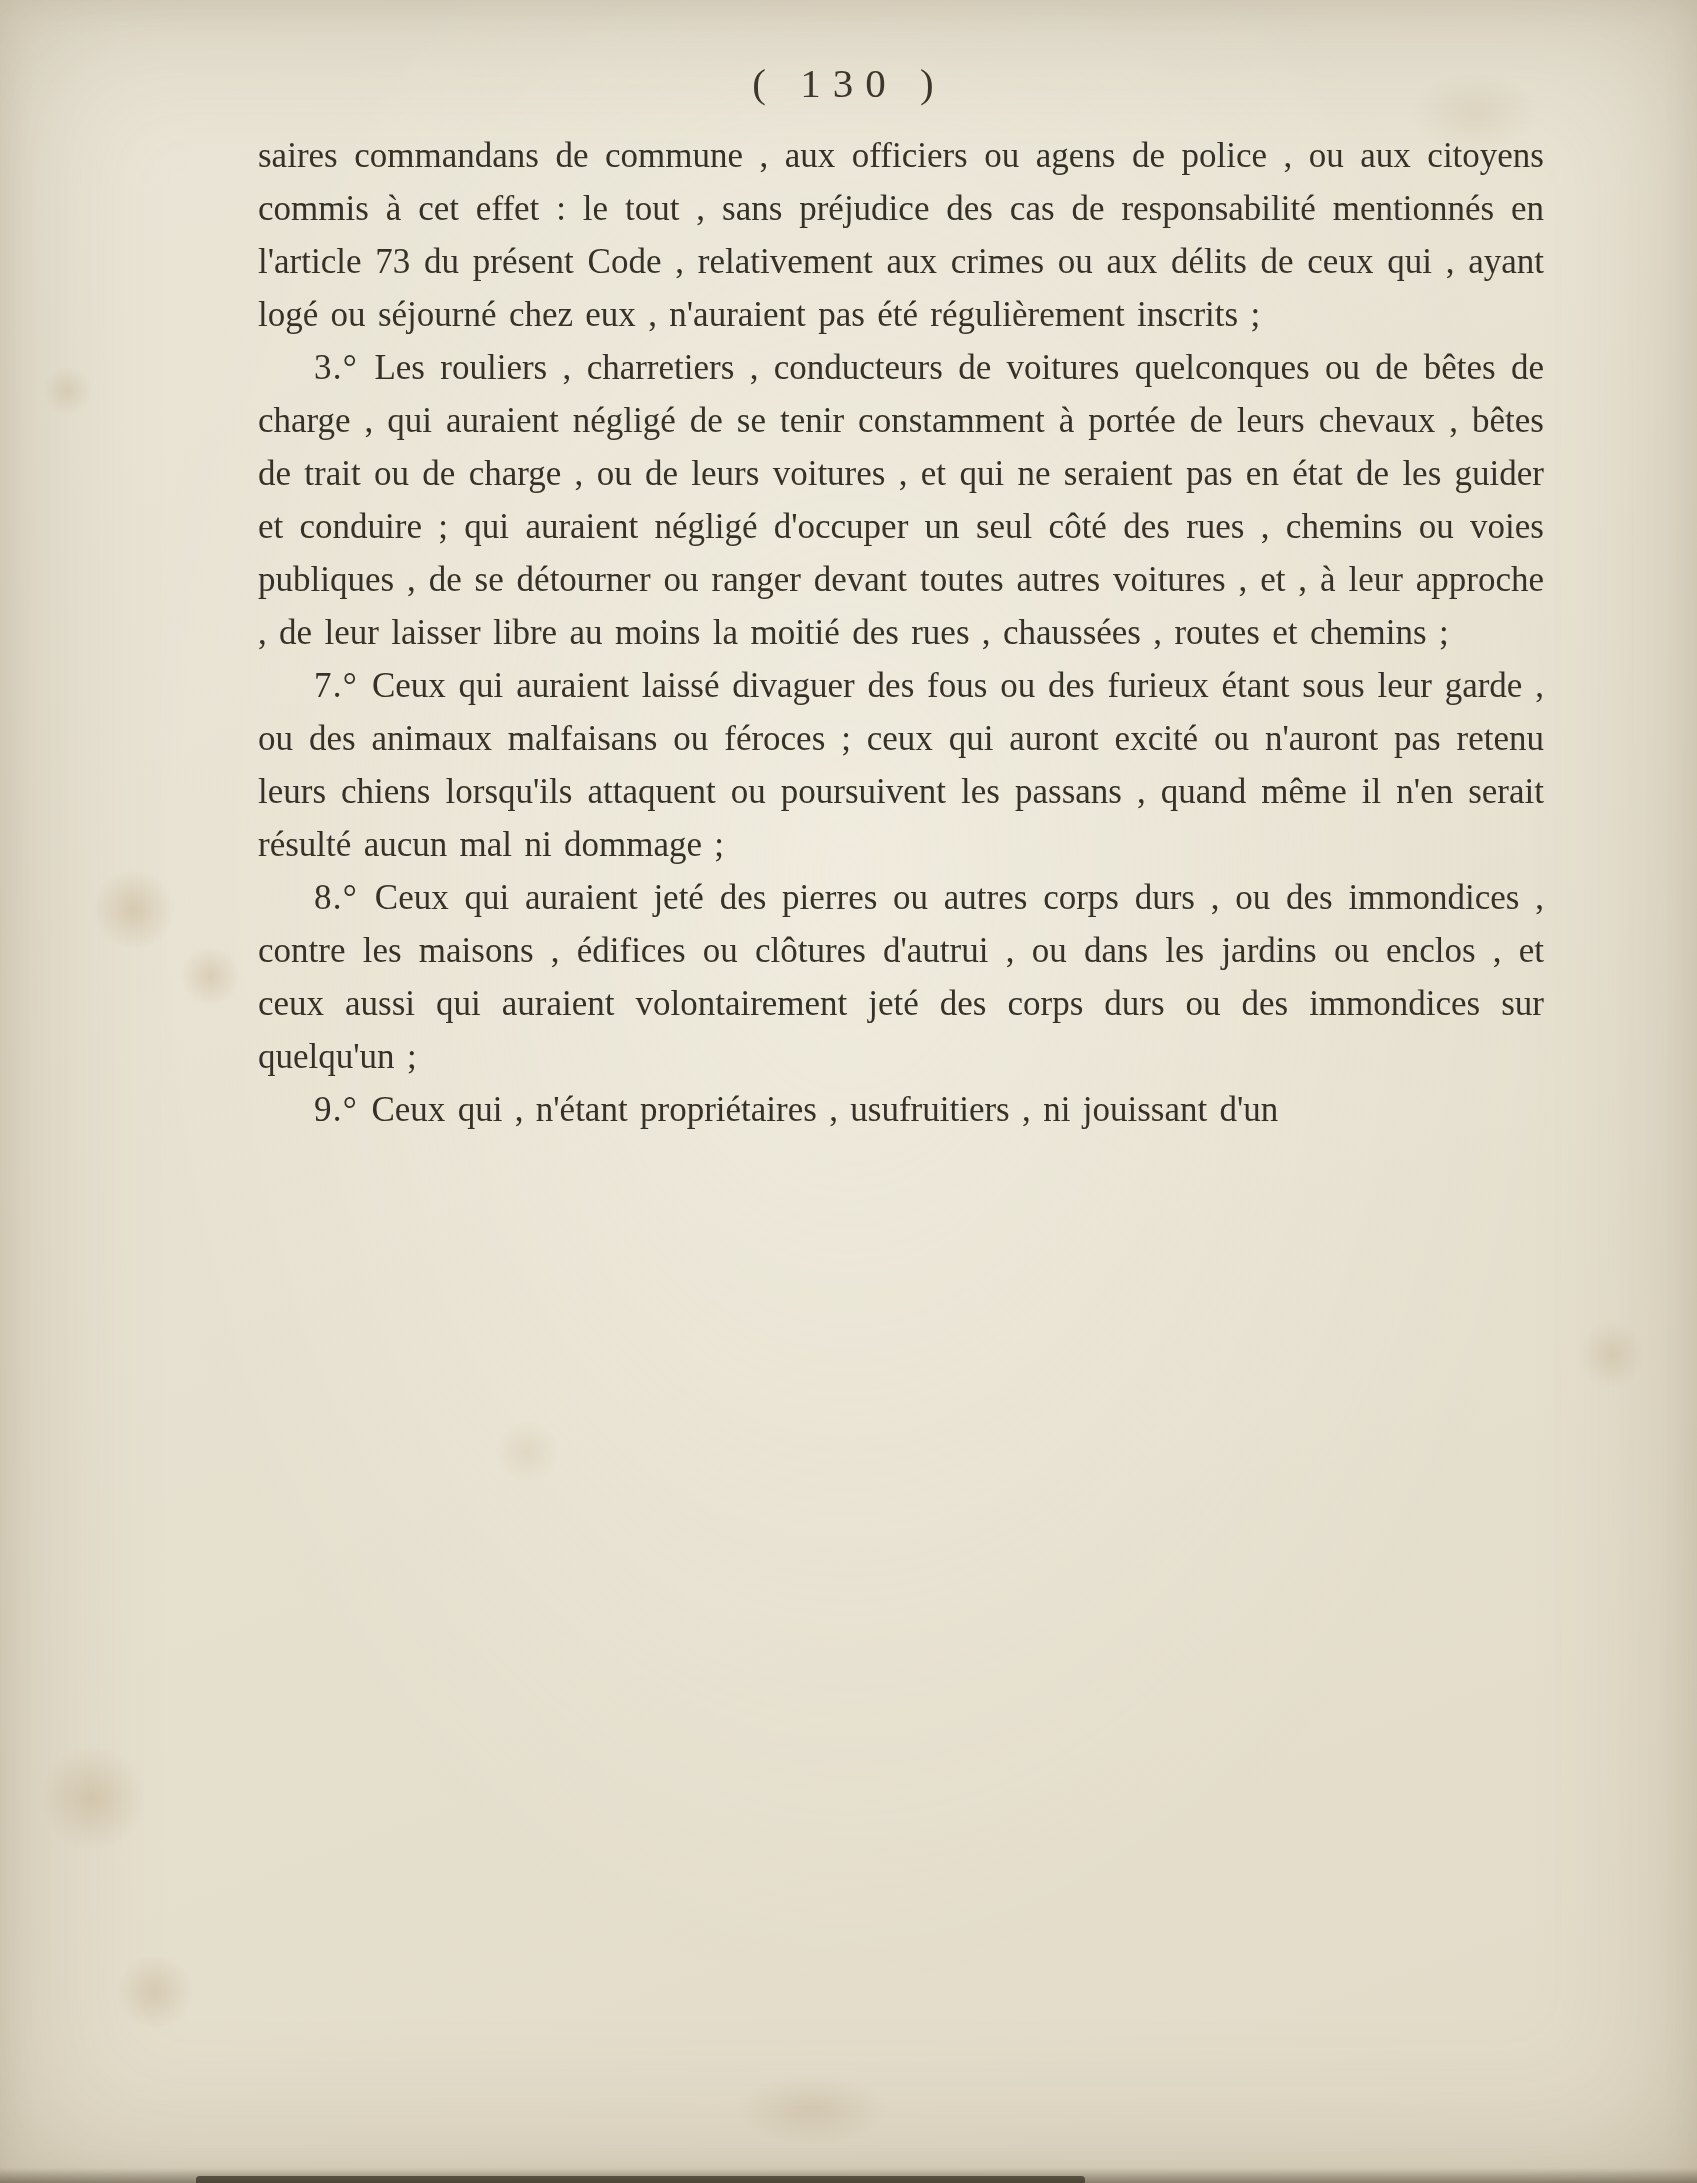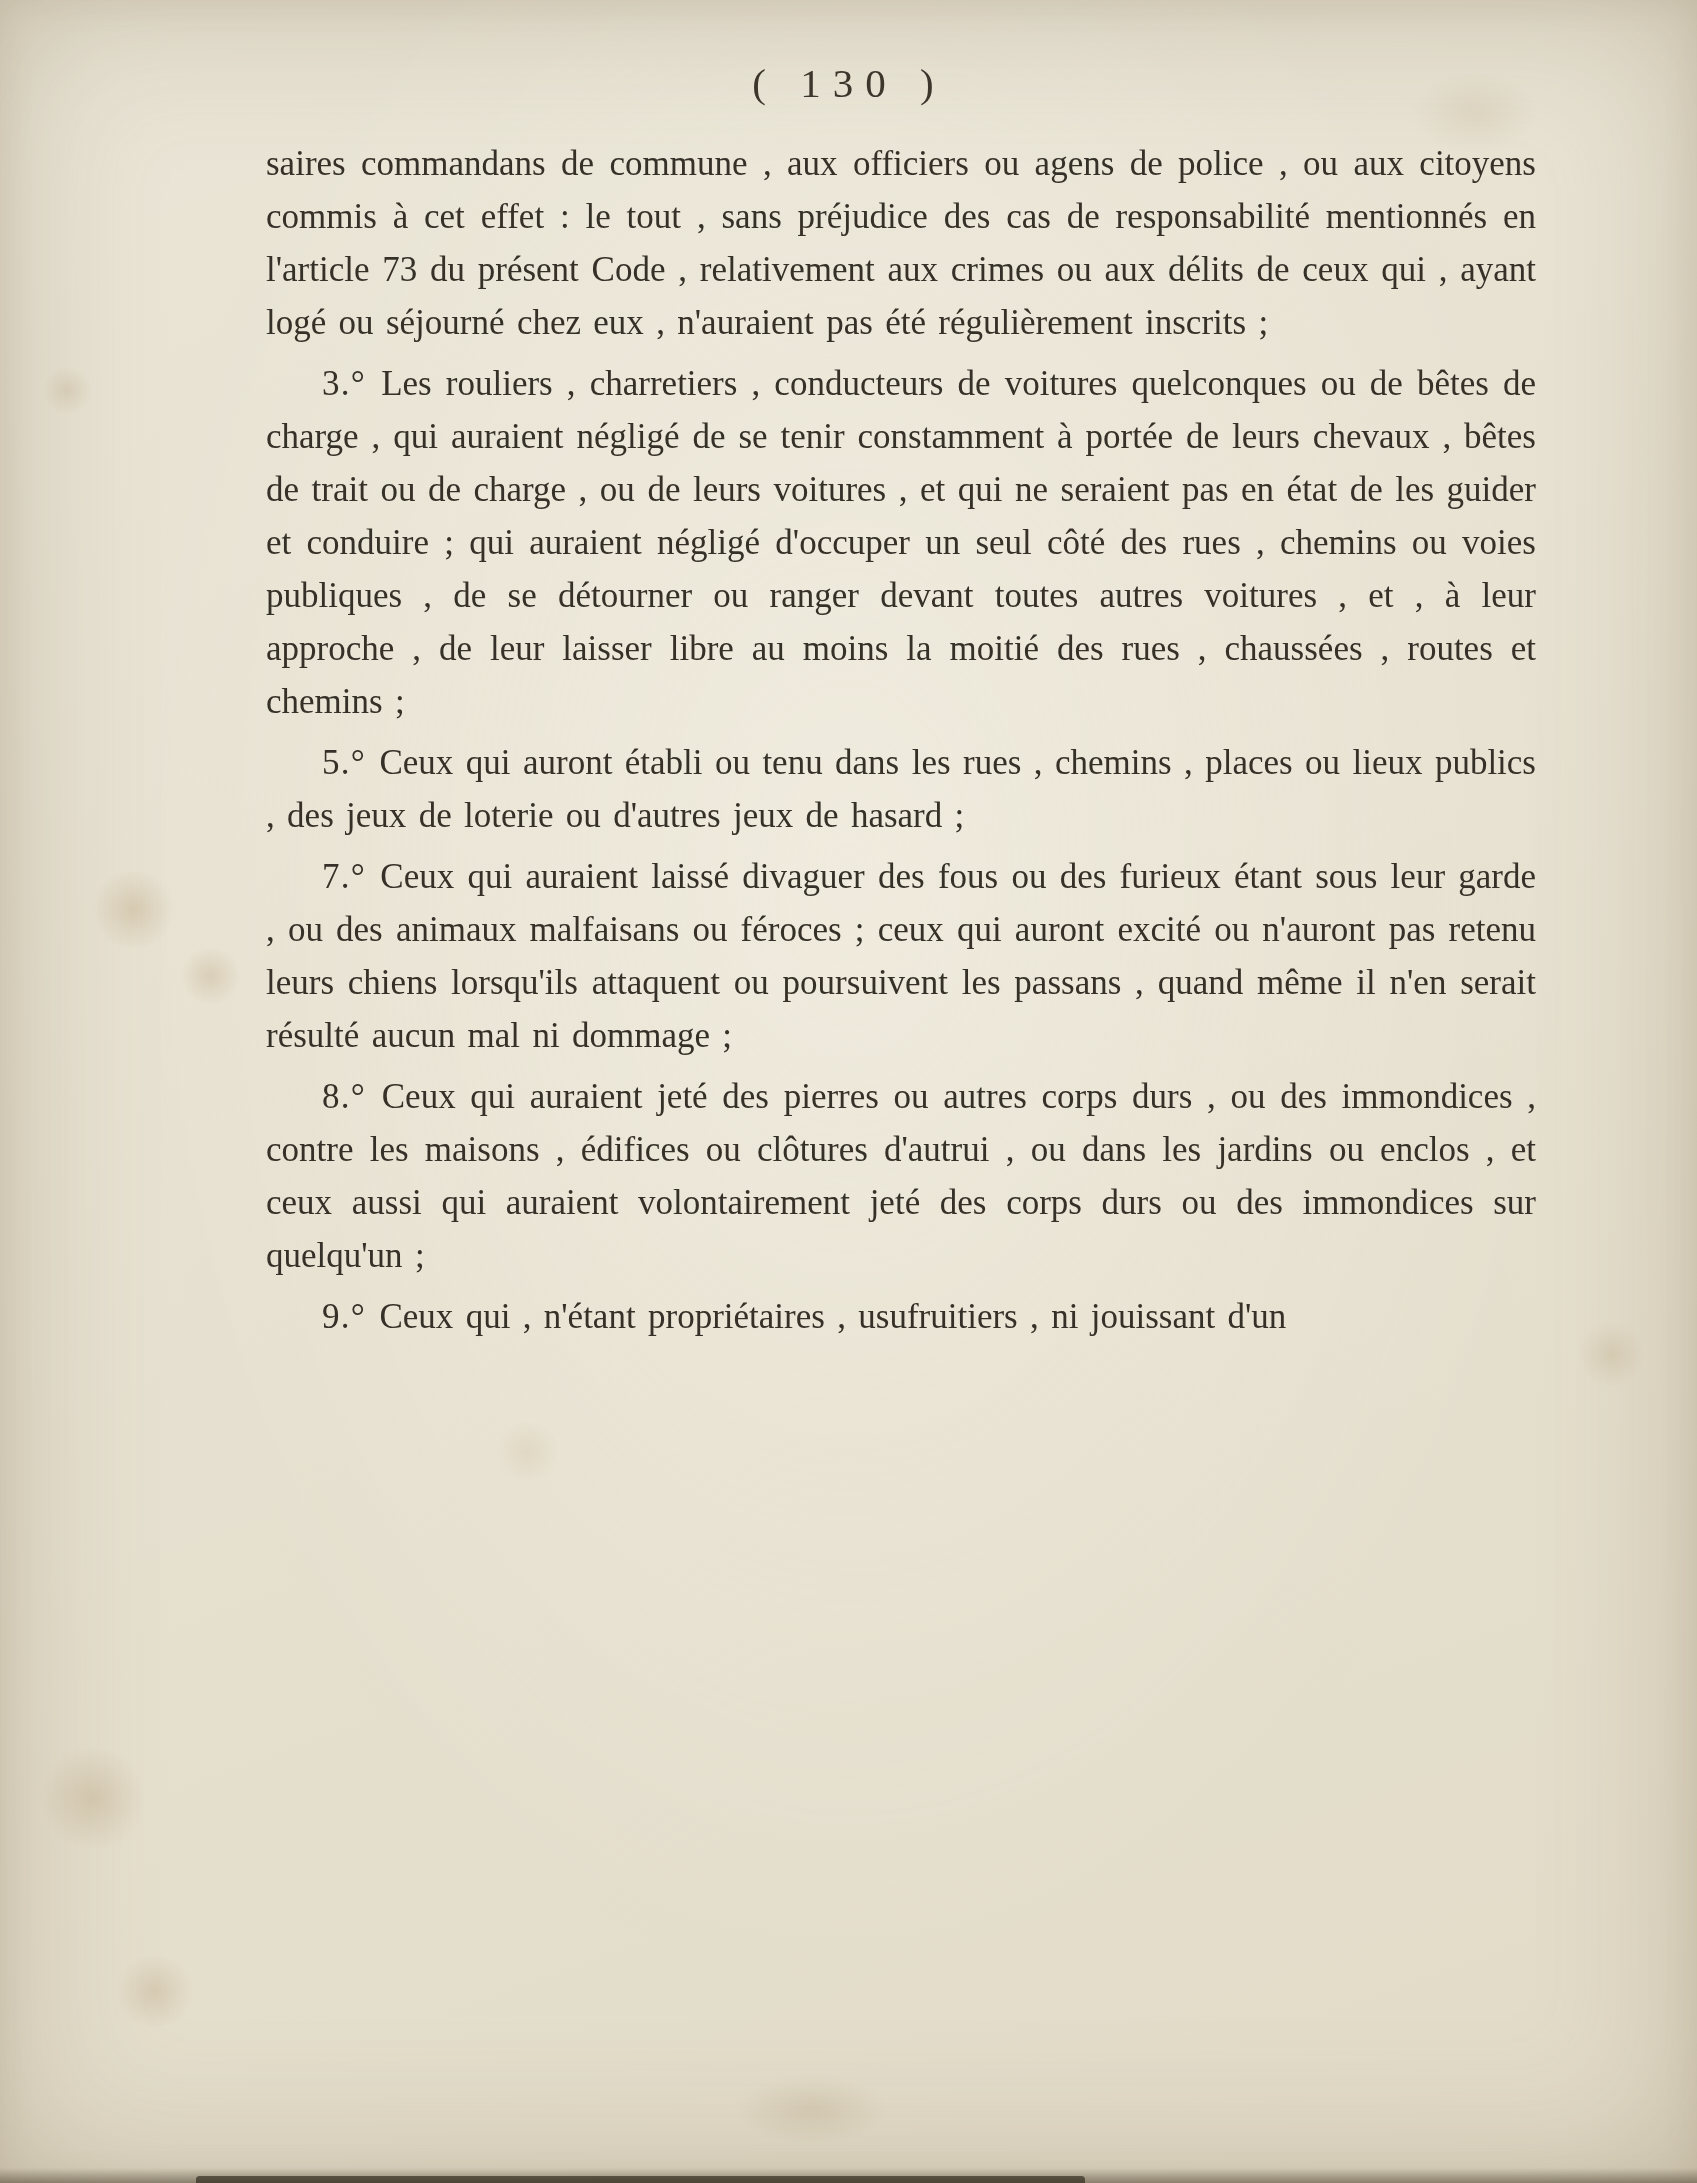--- a/index.html
+++ b/index.html
@@ -37,21 +37,21 @@
     left: 258px;
     top: 129px;
     width: 1286px;
     font-size: 35px;
     line-height: 53px;
     color: #363128;
     text-align: justify;
     word-spacing: 3.6px;
   }
   .text-block p {
-    margin: 8px;
+    margin: 0;
   }
   .text-block p.numbered {
     text-indent: 56px;
   }
   .text-block .marker {
     letter-spacing: 1.2px;
   }
   .stain {
     position: absolute;
     border-radius: 50%;
@@ -92,21 +92,20 @@
   <div class="stain" style="left:1576px; top:1322px; width:71px; height:65px; background:radial-gradient(circle, rgba(150,115,60,0.15) 0%, rgba(150,115,60,0) 70%);"></div>
   <div class="stain" style="left:735px; top:2074px; width:154px; height:71px; background:radial-gradient(ellipse, rgba(140,110,60,0.14) 0%, rgba(140,110,60,0) 70%);"></div>
   <div class="stain" style="left:1410px; top:71px; width:130px; height:83px; background:radial-gradient(ellipse, rgba(140,110,60,0.10) 0%, rgba(140,110,60,0) 70%);"></div>
   <div class="stain" style="left:492px; top:1422px; width:71px; height:59px; background:radial-gradient(circle, rgba(150,118,64,0.10) 0%, rgba(150,118,64,0) 70%);"></div>
 
   <div class="page-number">( 130 )</div>
 
   <div class="text-block">
       <p>saires commandans de commune , aux officiers ou agens de police , ou aux citoyens commis à cet effet : le tout , sans préjudice des cas de responsabilité mentionnés en l'article 73 du présent Code , relativement aux crimes ou aux délits de ceux qui , ayant logé ou séjourné chez eux , n'auraient pas été régulièrement inscrits ;</p>
       <p class="numbered"><span class="marker">3.° </span>Les rouliers , charretiers , conducteurs de voitures quelconques ou de bêtes de charge , qui auraient négligé de se tenir constamment à portée de leurs chevaux , bêtes de trait ou de charge , ou de leurs voitures , et qui ne seraient pas en état de les guider et conduire ; qui auraient négligé d'occuper un seul côté des rues , chemins ou voies publiques , de se détourner ou ranger devant toutes autres voitures , et , à leur approche , de leur laisser libre au moins la moitié des rues , chaussées , routes et chemins ;</p>
-      <p class="numbered"><span class="marker">5.° </span>Ceux qui auront établi ou tenu dans les rues , chemins , places ou lieux publics , des jeux de loterie ou d'autres jeux de hasard ;</p>
       <p class="numbered"><span class="marker">7.° </span>Ceux qui auraient laissé divaguer des fous ou des furieux étant sous leur garde , ou des animaux malfaisans ou féroces ; ceux qui auront excité ou n'auront pas retenu leurs chiens lorsqu'ils attaquent ou poursuivent les passans , quand même il n'en serait résulté aucun mal ni dommage ;</p>
       <p class="numbered"><span class="marker">8.° </span>Ceux qui auraient jeté des pierres ou autres corps durs , ou des immondices , contre les maisons , édifices ou clôtures d'autrui , ou dans les jardins ou enclos , et ceux aussi qui auraient volontairement jeté des corps durs ou des immondices sur quelqu'un ;</p>
       <p class="numbered"><span class="marker">9.° </span>Ceux qui , n'étant propriétaires , usufruitiers , ni jouissant d'un</p>
     </div>
 
   <div class="bottom-edge"></div>
   <div class="bottom-edge-dark"></div>
 
 </div>
 

